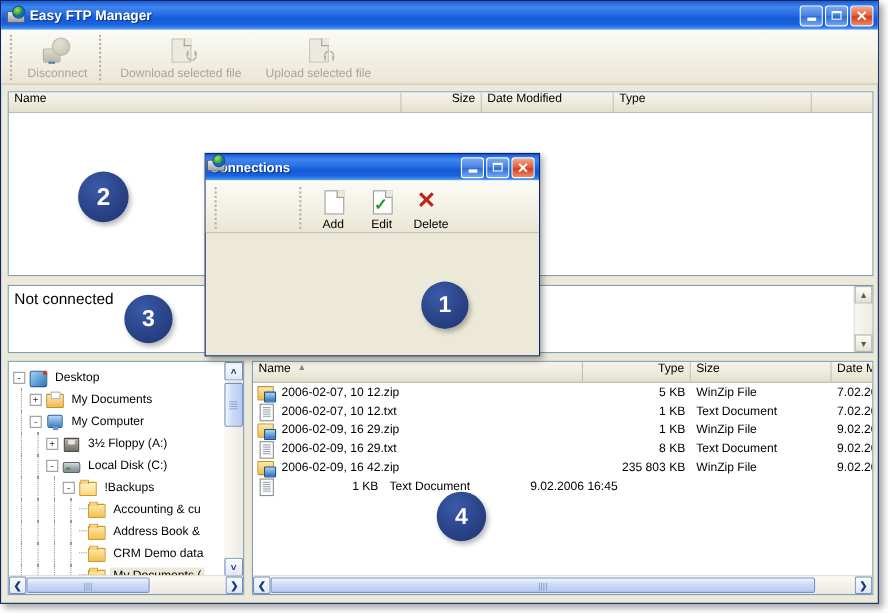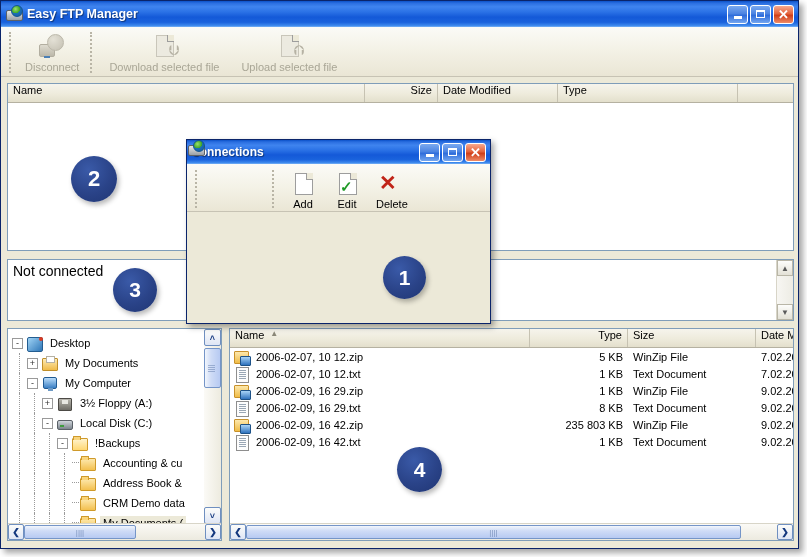--- a/index.html
+++ b/index.html
@@ -618,21 +618,20 @@
             </span>
           <span class="fc" style="width:279px">2006-02-09, 16 42.zip</span>
           <span class="fc r" style="width:98px">235 803 KB</span>
           <span class="fc" style="width:128px">WinZip File</span>
           <span class="fc" style="flex:1">9.02.2006 16:45</span>
         </div>
         <div class="frow">
           <span class="fic">
               <span class="txt-ic"></span>
             </span>
-          <span class="fc" style="width:279px">2006-02-09, 16 42.txt</span>
           <span class="fc r" style="width:98px">1 KB</span>
           <span class="fc" style="width:128px">Text Document</span>
           <span class="fc" style="flex:1">9.02.2006 16:45</span>
         </div>
       </div>
 
       <div class="hscroll">
         <div class="hs-btn">❮</div>
         <div class="hs-track">
           <div class="hs-thumb" style="left:0px;width:495px">

